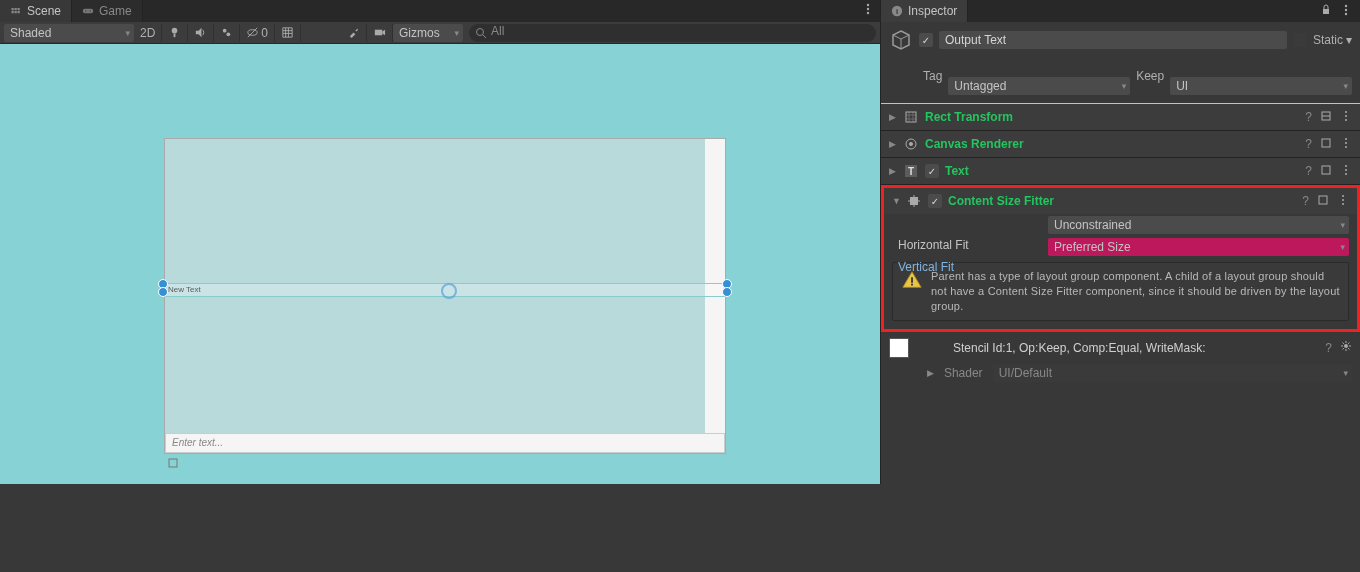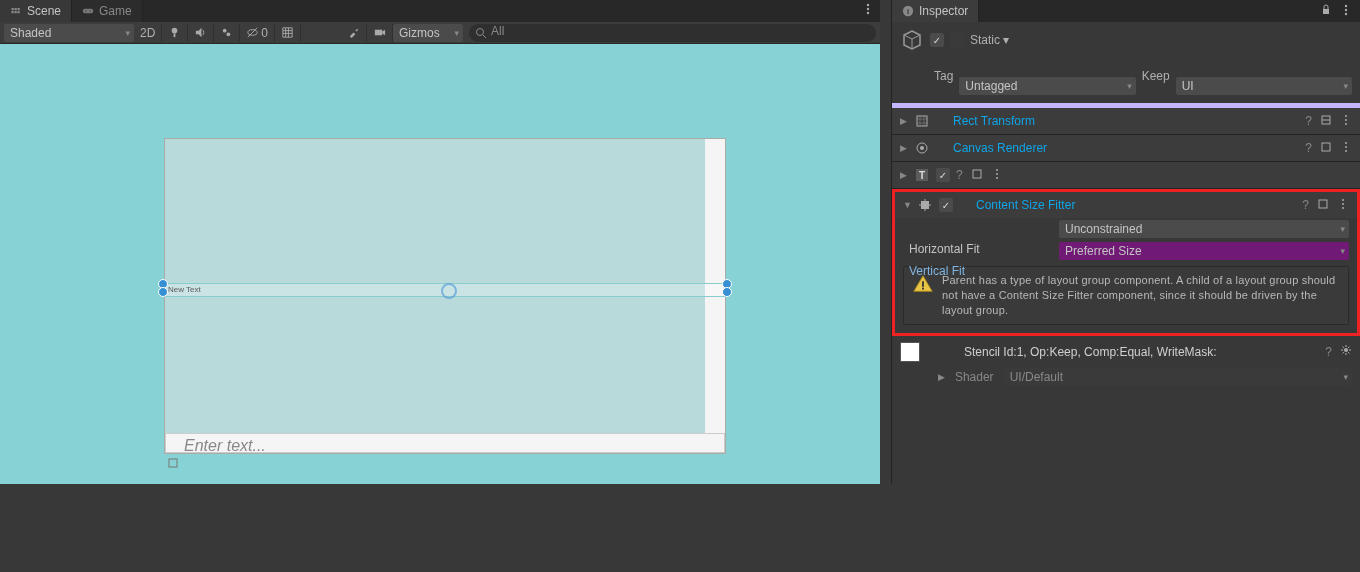--- a/index.html
+++ b/index.html
@@ -1,17 +1,17 @@
 <!DOCTYPE html>
 <html><head>
 <meta charset="utf-8">
 <style>
 * { margin: 0; padding: 0; box-sizing: border-box; font-family: -apple-system, Arial, sans-serif; }
 body { background: #383838; color: #c4c4c4; font-size: 12px; overflow: hidden; }
-.app { display: flex; width: 1360px; height: 484px; gap: 11px; }
+.app { display: flex; width: 1360px; height: 484px; }
 .left-panel { width: 880px; display: flex; flex-direction: column; background: #383838; }
 .right-panel { flex: 1; background: #383838; border-left: 1px solid #232323; }
 
 
 .tab-bar { height: 22px; background: #282828; display: flex; align-items: center; position: relative; }
 .tab { height: 22px; padding: 0 10px; display: inline-flex; align-items: center; gap: 5px; background: #383838; border-right: 1px solid #232323; color: #c4c4c4; }
 .tab.inactive { background: #2c2c2c; color: #888; }
 .tab-icon { width: 12px; height: 12px; display: inline-flex; align-items: center; justify-content: center; }
 .tab-bar .kebab { position: absolute; right: 6px; top: 3px; }
 
@@ -21,46 +21,46 @@
 .tb-btn svg { width: 13px; height: 13px; }
 .dropdown { background: #4b4b4b; height: 18px; padding: 0 18px 0 6px; display: inline-flex; align-items: center; border-radius: 2px; position: relative; color: #c4c4c4; }
 .dropdown::after { content: '▾'; position: absolute; right: 4px; font-size: 9px; color: #888; }
 .search-box { background: #2f2f2f; height: 18px; border-radius: 9px; padding: 0 8px 0 22px; flex: 1; position: relative; color: #888; margin-left: 6px; }
 .search-box .mag { position: absolute; left: 6px; top: 3px; }
 
 
 .viewport { flex: 1; background: #87d2d4; position: relative; }
 .canvas-panel { position: absolute; left: 164px; top: 94px; width: 562px; height: 316px; background: #b9dadb; border: 1px solid #aaa; }
 .canvas-scroll { position: absolute; right: 0; top: 0; width: 20px; height: 296px; background: #f5f5f5; }
-.canvas-input { position: absolute; left: 0; bottom: 0; right: 0; height: 20px; background: #f5f5f5; border: 1px solid #ccc; color: #888; font-style: italic; font-size: 16px; padding: 3px 18px; }
+.canvas-input { position: absolute; left: 0; bottom: 0; right: 0; height: 20px; background: #f5f5f5; border: 1px solid #ccc; color: #888; font-style: italic; font-size: 10px; padding: 3px 6px; }
 .sel-rect { position: absolute; left: -4px; top: 144px; right: -4px; height: 14px; border: 1px solid #8cc; background: rgba(255,255,255,0.25); }
 .sel-label { position: absolute; left: 3px; top: 146px; font-size: 8px; color: #5b5b5b; }
 .handle { position: absolute; width: 10px; height: 16px; }
 .handle .dot { width: 10px; height: 10px; background: #3890d4; border-radius: 50%; border: 1px solid #fff; }
 .handle.l { left: -7px; top: 140px; } .handle.r { right: -7px; top: 140px; }
 .center-ring { position: absolute; left: 276px; top: 144px; width: 16px; height: 16px; border: 2px solid #5aa0d8; border-radius: 50%; opacity: 0.7; }
 .resize-icon { position: absolute; left: 3px; bottom: -14px; width: 10px; height: 10px; }
 
 
 .ins-header { height: 22px; background: #282828; display: flex; align-items: center; }
 .ins-header .tab { background: #3c3c3c; }
 .ins-header .right-icons { margin-left: auto; display: flex; gap: 8px; padding-right: 8px; }
 .go-row { padding: 6px 8px 0 8px; display: flex; align-items: center; gap: 6px; }
 .cube-icon { width: 24px; height: 24px; }
 .go-name { flex: 1; background: #4b4b4b; height: 18px; border-radius: 2px; padding: 2px 6px; color: #d4d4d4; }
 .static-lbl { color: #b0b0b0; display: flex; align-items: center; gap: 3px; }
-.tag-row { padding: 4px 8px 8px 42px; display: flex; align-items: center; gap: 6px; border-bottom: 5px solid #c4b5fd; }
+.tag-row { padding: 4px 8px 8px 42px; display: flex; align-items: center; gap: 6px; border-bottom: 1px solid #c4b5fd; }
 .tag-row .lbl { color: #b0b0b0; }
 .tag-row .dropdown { flex: 1; margin-top: 21px; }
 
 .comp { border-bottom: 1px solid #232323; }
 .comp-head { height: 26px; display: flex; align-items: center; padding: 0 8px; gap: 6px; background: #3c3c3c; }
 .comp-head .fold { width: 8px; color: #888; font-size: 9px; }
 .comp-head .comp-icon { width: 16px; height: 16px; display: flex; align-items: center; justify-content: center; }
-.comp-head .comp-title { font-weight: 400; color: #0ea5e9; flex: 1; margin-left: 17px; }
+.comp-head .comp-title { font-weight: 700; color: #22c55e; flex: 1; }
 .comp-head .head-icons { display: flex; gap: 8px; align-items: center; color: #888; }
 .check { width: 14px; height: 14px; background: #4b4b4b; border-radius: 2px; display: inline-flex; align-items: center; justify-content: center; color: #d8d8d8; font-size: 10px; }
 
 .highlight-box { border: 3px solid #e22; margin: 0; }
 .prop-row { display: flex; align-items: center; padding: 2px 8px 2px 14px; height: 22px; }
 .prop-row .plabel { width: 150px; color: #c4c4c4; margin-top: 39px; }
 .prop-row .plabel.blue { color: #7fb3e0; }
 .prop-row .dropdown { flex: 1; }
 
 .warn-box { margin: 4px 8px 8px 8px; background: #3a3a3a; border: 1px solid #2a2a2a; border-radius: 2px; padding: 6px 8px; display: flex; gap: 8px; }
@@ -211,20 +211,21 @@
             </svg></span>
       </div>
     </div>
 
     <div class="go-row">
       <span class="cube-icon"><svg viewBox="0 0 24 24">
             <path d="M12 3l8 4v10l-8 4-8-4V7z" fill="none" stroke="#999" stroke-width="1.5"></path>
             <path d="M4 7l8 4 8-4 M12 11v10" stroke="#999" fill="none"></path>
           </svg></span>
       <span class="check">✓</span>
+      <div class="go-name">Output Text</div>
       <span class="check" style="background:#3a3a3a"></span>
       <span class="static-lbl"><span>Static</span> ▾</span>
     </div>
     <div class="tag-row">
       <span class="lbl">Tag</span>
       <span class="dropdown">Untagged</span>
       <span class="lbl">Keep</span>
       <span class="dropdown">UI</span>
     </div>
 
@@ -280,20 +281,21 @@
     <div class="comp">
         <div class="comp-head">
       <span class="fold">▶</span>
       <span class="comp-icon">
             <svg viewBox="0 0 16 16">
               <rect x="2" y="2" width="12" height="12" fill="#aaa" opacity="0.3"></rect>
               <text x="8" y="12" text-anchor="middle" fill="#ddd" font-size="10" font-weight="bold">T</text>
             </svg>
           </span>
       <span class="check">✓</span>
+      <span class="comp-title">Text</span>
       <span class="head-icons">
             <span>?</span>
             <span><svg viewBox="0 0 12 12">
                 <rect x="2" y="2" width="8" height="8" stroke="#aaa" fill="none"></rect>
               </svg></span>
             <span><svg viewBox="0 0 12 12">
                 <circle cx="6" cy="2" r="1" fill="#aaa"></circle>
                 <circle cx="6" cy="6" r="1" fill="#aaa"></circle>
                 <circle cx="6" cy="10" r="1" fill="#aaa"></circle>
               </svg></span>
@@ -324,21 +326,21 @@
                   <circle cx="6" cy="10" r="1" fill="#aaa"></circle>
                 </svg></span>
             </span>
         </div>
         <div class="prop-row">
           <span class="plabel">Horizontal Fit</span>
           <span class="dropdown">Unconstrained</span>
         </div>
         <div class="prop-row">
           <span class="plabel blue">Vertical Fit</span>
-          <span class="dropdown" style="background:#701a75">Preferred Size</span>
+          <span class="dropdown" style="background:#be185d">Preferred Size</span>
         </div>
         <div class="warn-box">
           <span class="warn-tri"><svg viewBox="0 0 24 24">
                 <path d="M12 3L2 20h20z" fill="#e8c547" stroke="#a8861a"></path>
                 <rect x="11" y="9" width="2" height="6" fill="#333"></rect>
                 <rect x="11" y="16" width="2" height="2" fill="#333"></rect>
               </svg></span>
           <div class="warn-text">Parent has a type of layout group component. A child of a layout group should not have a Content Size Fitter component, since it should be driven by the layout group.</div>
         </div>
       </div>

